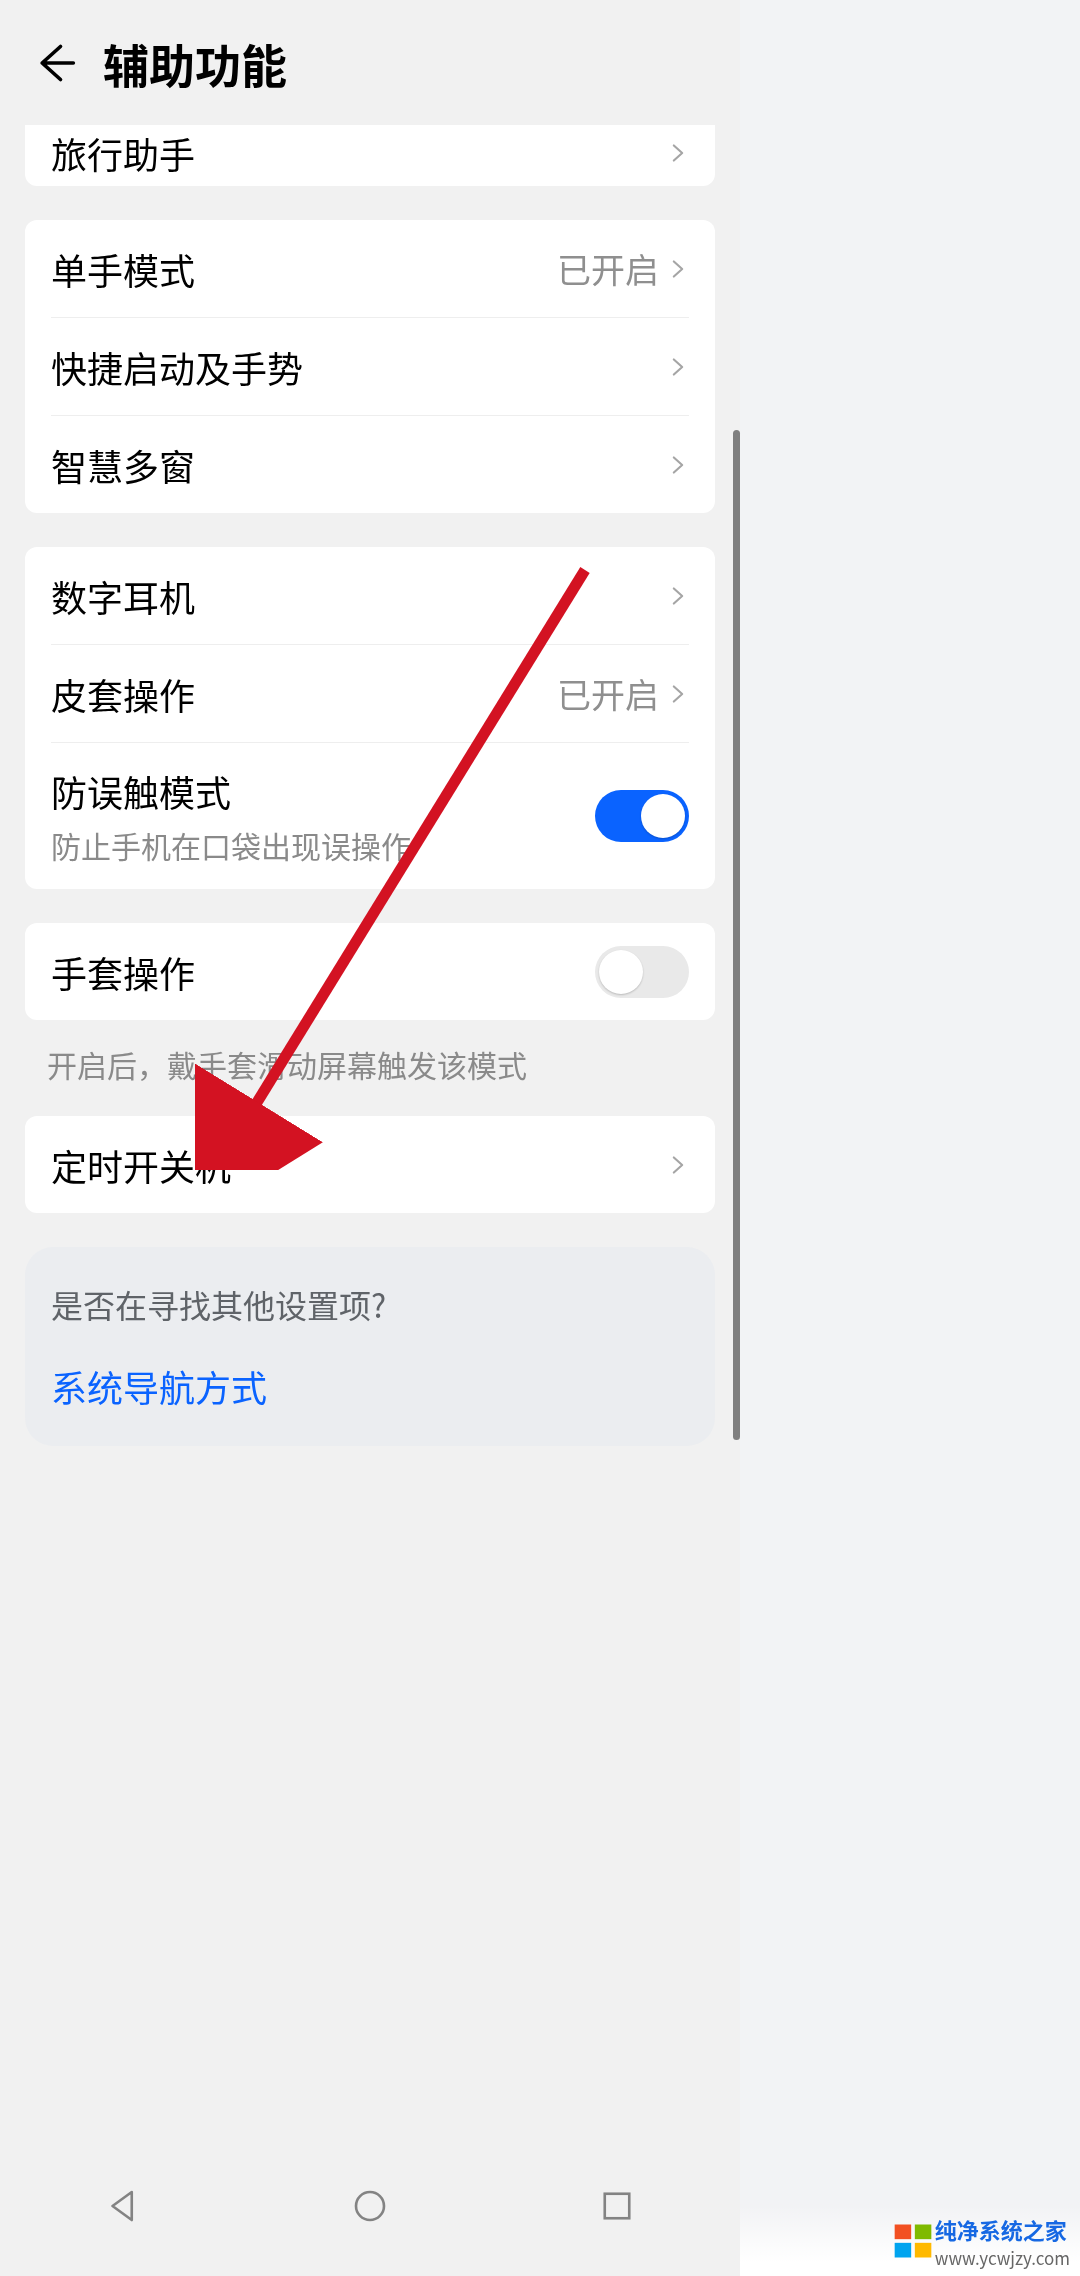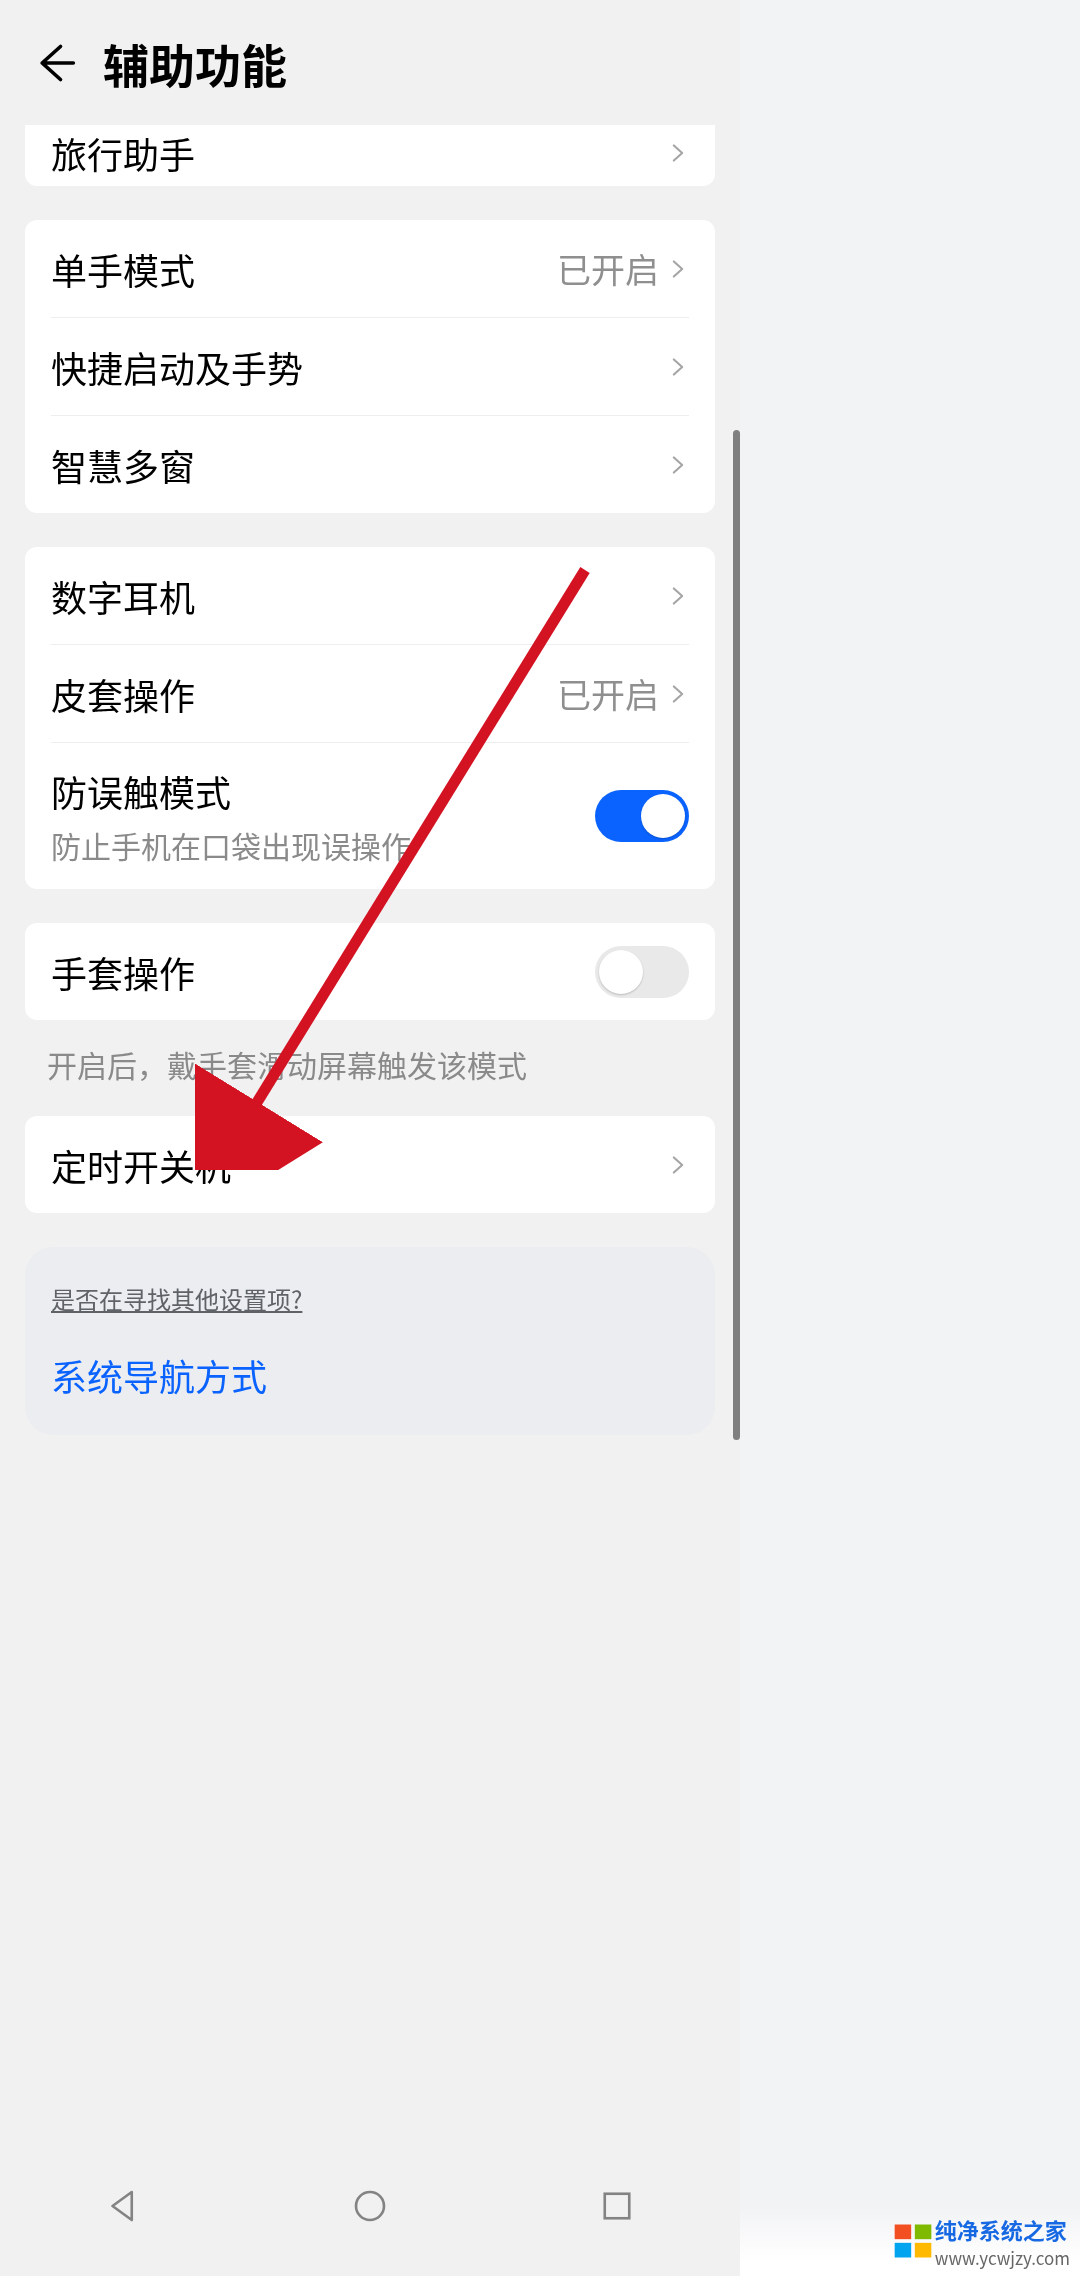--- a/index.html
+++ b/index.html
@@ -118,21 +118,21 @@
     font-size: 30px;
     color: #8a8a8a;
     padding: 22px 25px 30px 47px;
   }
   .suggest {
     margin: 0 25px;
     background:#ebedf0;
     border-radius:28px;
     padding:34px 26px;
   }
-  .sug-q { font-size:24px; color:#5f6368;text-decoration:underline; }
+  .sug-q { font-size:32px; color:#5f6368; }
   .sug-link { font-size:36px; color:#0a63ff; margin-top:33px; }
   .truncated {
     height:61px;
     padding-top:0;
     padding-bottom:12px;
     border-top-left-radius:0;
     border-top-right-radius:0;
   }
   .truncated .row { min-height:0; padding-top:2px; padding-bottom:8px; }
   

